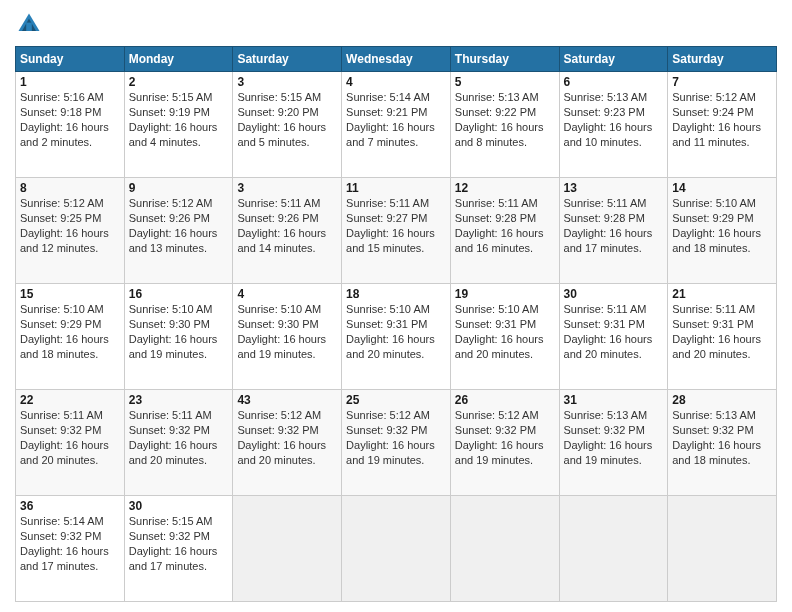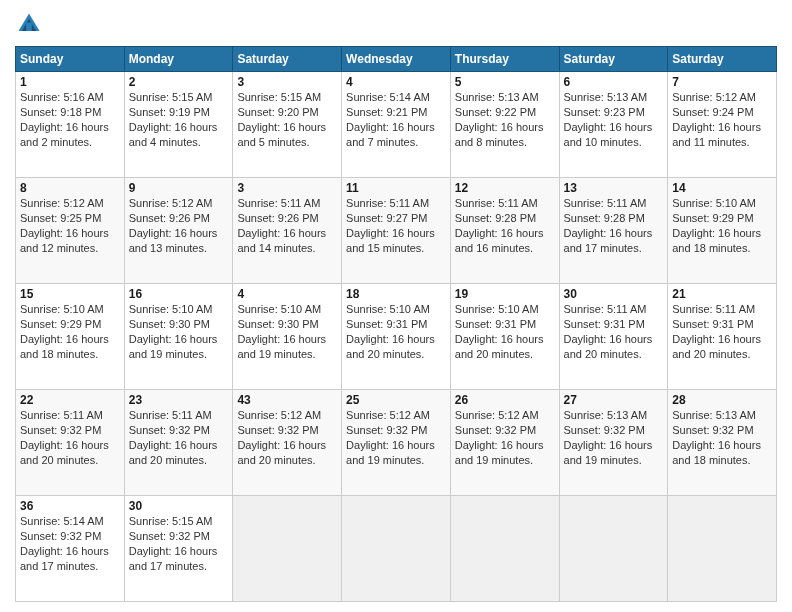--- a/index.html
+++ b/index.html
@@ -227,21 +227,21 @@
           </td>
           <td>
             <span class="day-num">25</span>
             <div class="day-info">Sunrise: 5:12 AM<br>Sunset: 9:32 PM<br>Daylight: 16 hours and 19 minutes.</div>
           </td>
           <td>
             <span class="day-num">26</span>
             <div class="day-info">Sunrise: 5:12 AM<br>Sunset: 9:32 PM<br>Daylight: 16 hours and 19 minutes.</div>
           </td>
           <td>
-            <span class="day-num">27</span>
+            <span class="day-num">31</span>
             <div class="day-info">Sunrise: 5:13 AM<br>Sunset: 9:32 PM<br>Daylight: 16 hours and 19 minutes.</div>
           </td>
           <td>
             <span class="day-num">28</span>
             <div class="day-info">Sunrise: 5:13 AM<br>Sunset: 9:32 PM<br>Daylight: 16 hours and 18 minutes.</div>
           </td>
         </tr>
         <tr>
           <td>
             <span class="day-num">36</span>

